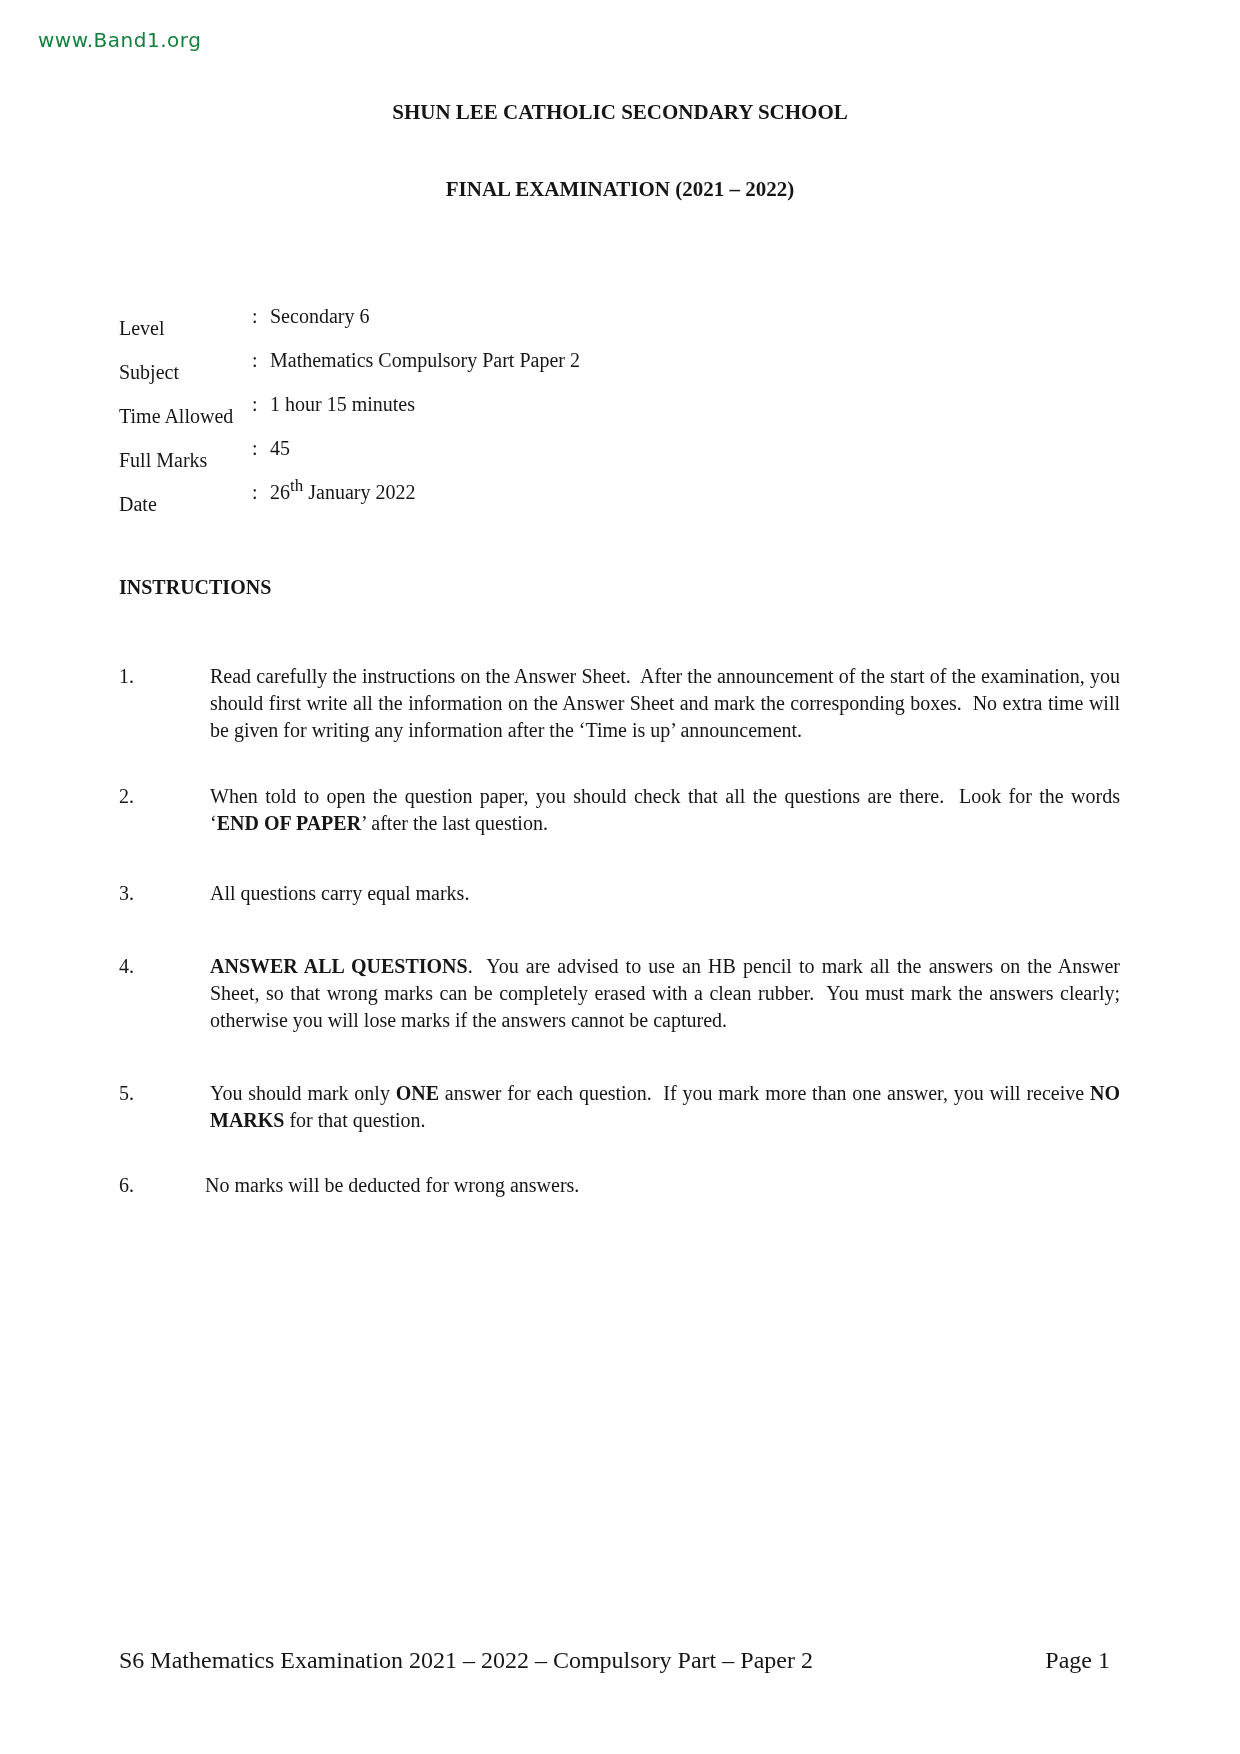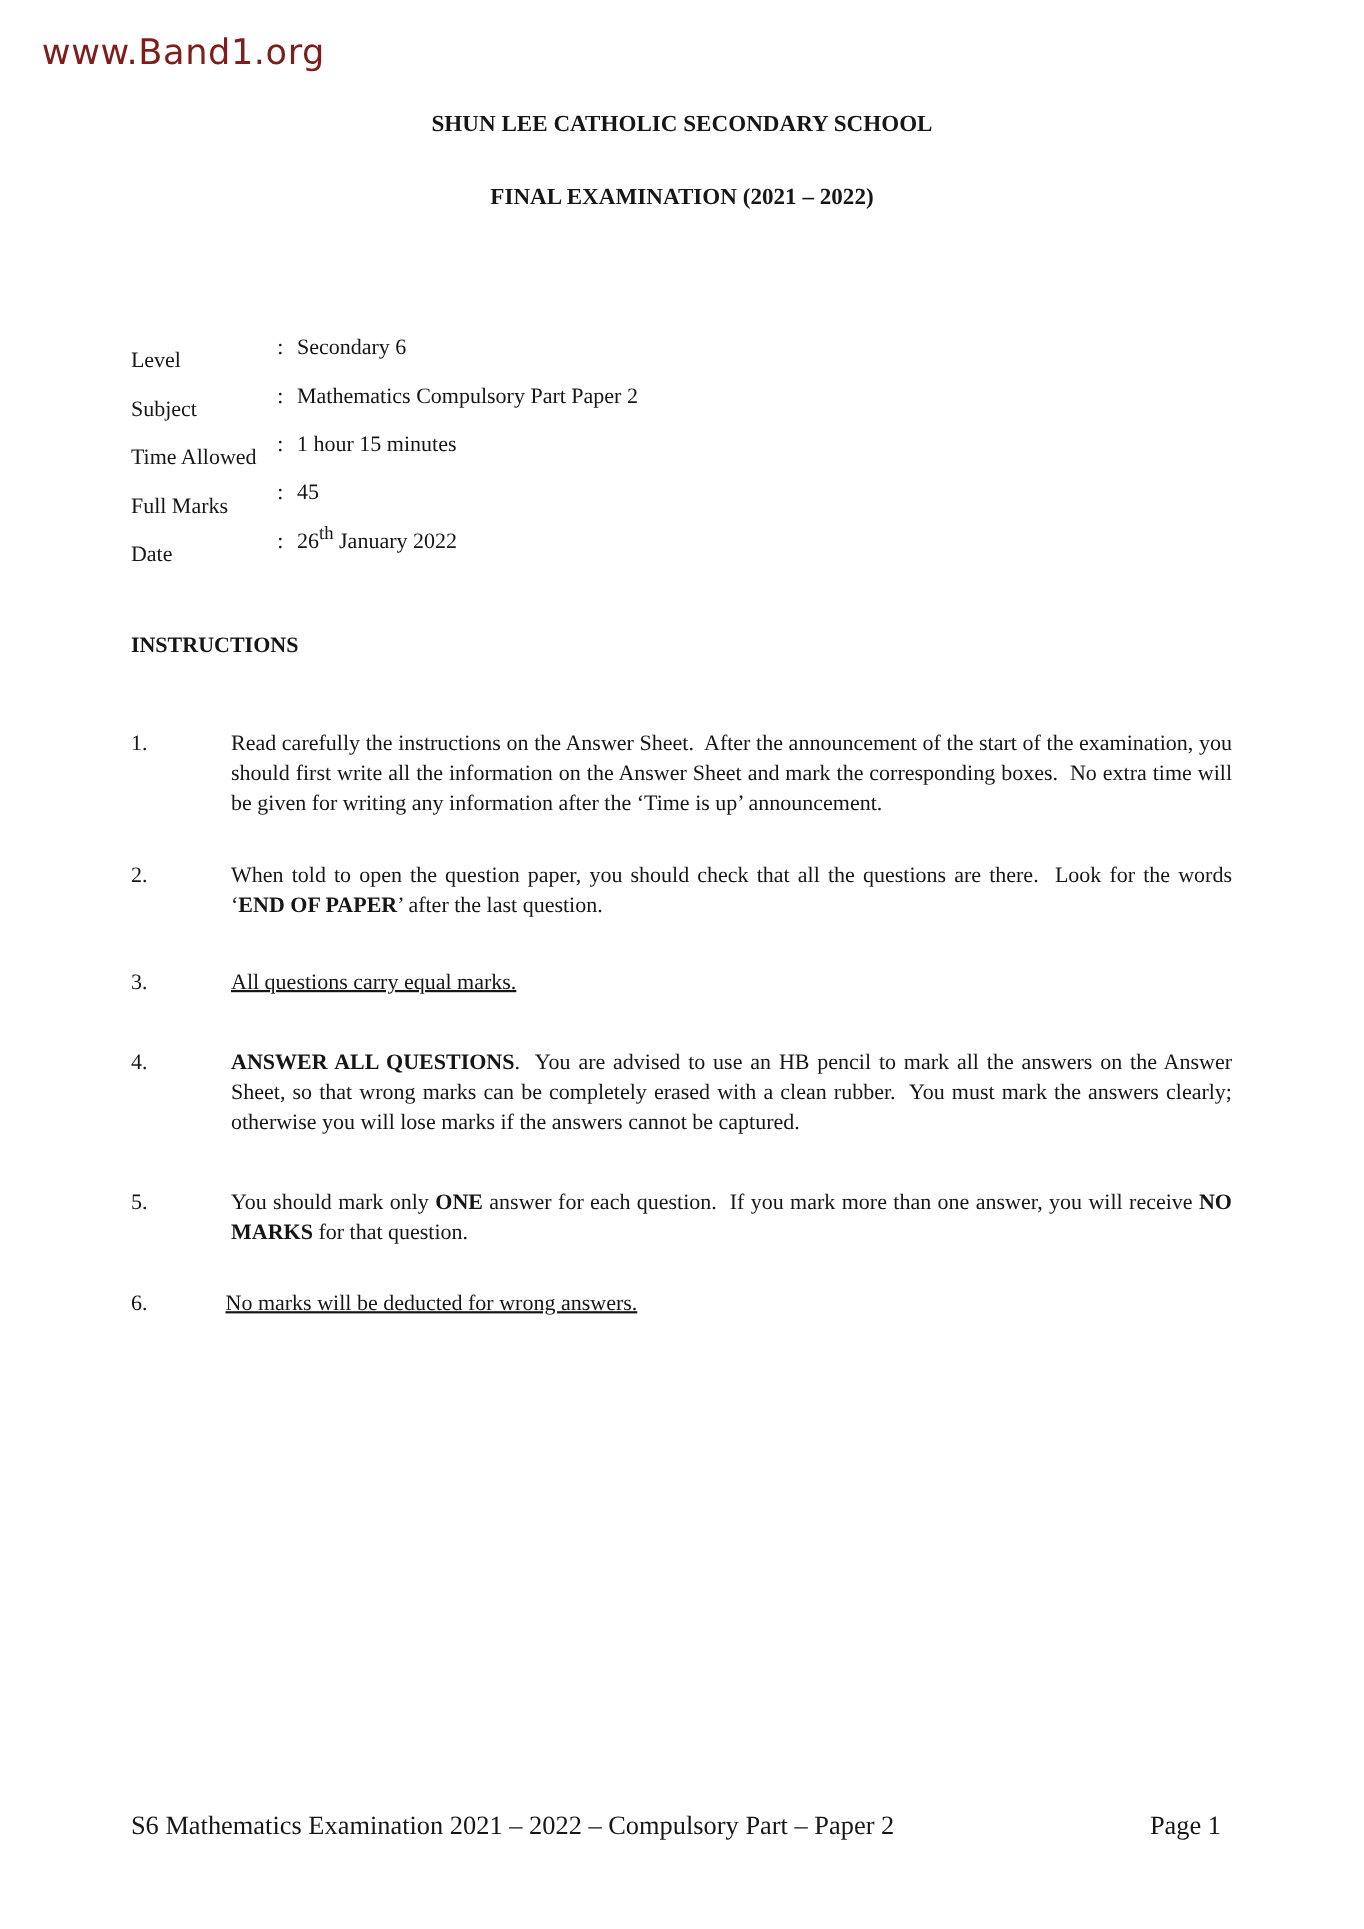--- a/index.html
+++ b/index.html
@@ -11,35 +11,35 @@
     font-family: "Liberation Serif", "DejaVu Serif", serif;
     color: #161616;
     overflow: hidden;
     margin: 0 auto;
   }
   .watermark {
     position: absolute;
     left: 38px;
     top: 28px;
     font-family: "DejaVu Sans", "Liberation Sans", sans-serif;
-    font-size: 32px;
-    color: #7f1d1d;
+    font-size: 20px;
+    color: #15803d;
     letter-spacing: 0.5px;
   }
   .title {
     position: absolute;
     left: 0;
     width: 100%;
     text-align: center;
     font-weight: bold;
     font-size: 21px;
     line-height: 24px;
   }
   #school-title { top: 100px; }
-  #exam-title   { top: 166px; }
+  #exam-title   { top: 177px; }
 
   .info-table {
     position: absolute;
     left: 119px;
     top: 305px;
     font-size: 20px;
   }
   .irow { display: flex; height: 44px; align-items: flex-start; }
   .ilabel { display: inline-block; width: 133px; margin-top: 12px; }
   .icolon { display: inline-block; width: 18px; }
@@ -56,21 +56,21 @@
   .item {
     position: absolute;
     left: 119px;
     width: 1001px;
     display: flex;
     font-size: 20px;
     line-height: 27px;
   }
   .item .num { width: 48px; flex: 0 0 48px; }
   .item .txt { flex: 1; text-align: justify; margin-left: 43px; }
-  .item .txt.single { text-align: left; text-decoration: underline; }
+  .item .txt.single { text-align: left; }
 
   #item1 { top: 663px; }
   #item2 { top: 783px; }
   #item3 { top: 880px; }
   #item4 { top: 953px; }
   #item5 { top: 1080px; }
   #item6 { top: 1172px; }
   #item6 .num { width: 43px; flex: 0 0 43px; }
 
   .footer {

